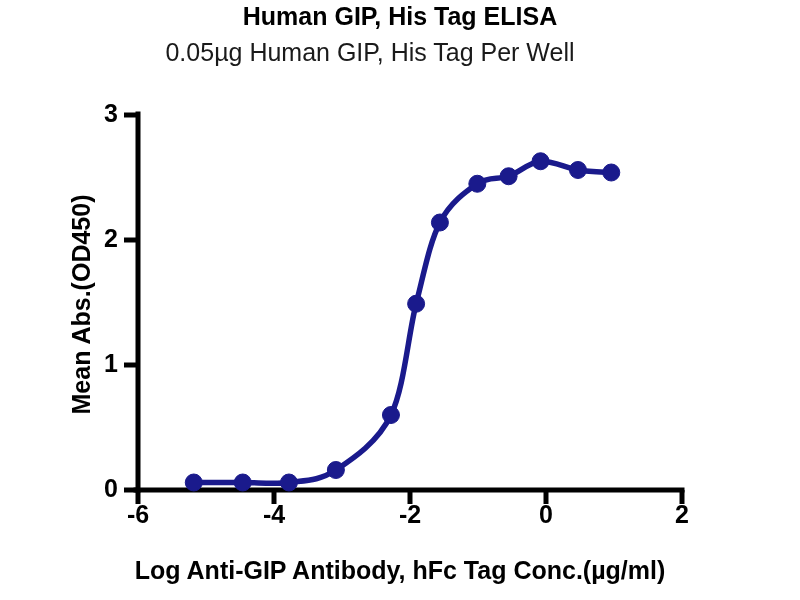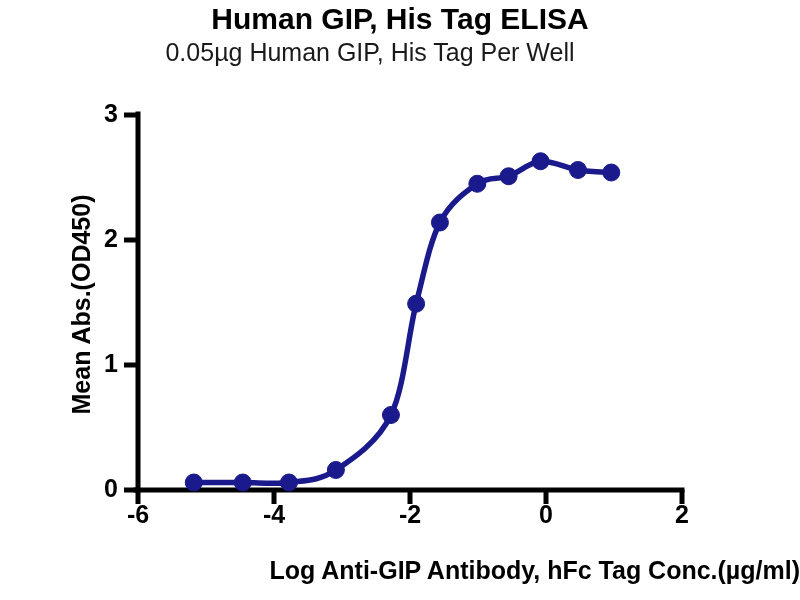--- a/index.html
+++ b/index.html
@@ -19,42 +19,42 @@
     height: 600px;
     background: #ffffff;
   }
   
   #chart-title {
     position: absolute;
     top: 2px;
     left: 0;
     width: 800px;
     text-align: center;
-    font-size: 30px;
+    font-size: 25px;
     font-weight: bold;
     color: #000000;
     letter-spacing: 0px;
   }
   #chart-subtitle {
     position: absolute;
     top: 38px;
     left: 0;
     width: 740px;
     text-align: center;
     font-size: 25px;
     font-weight: normal;
     color: #1a1a1a;
   }
   
   #xlabel {
     position: absolute;
     top: 556px;
     left: 0;
     width: 800px;
-    text-align: right;
+    text-align: center;
     font-size: 25px;
     font-weight: bold;
     color: #000000;
   }
   #ylabel {
     position: absolute;
     left: 41px;
     top: 170px;
     width: 290px;
     text-align: center;

